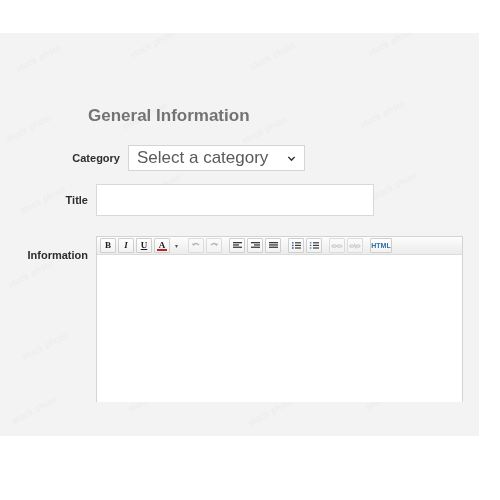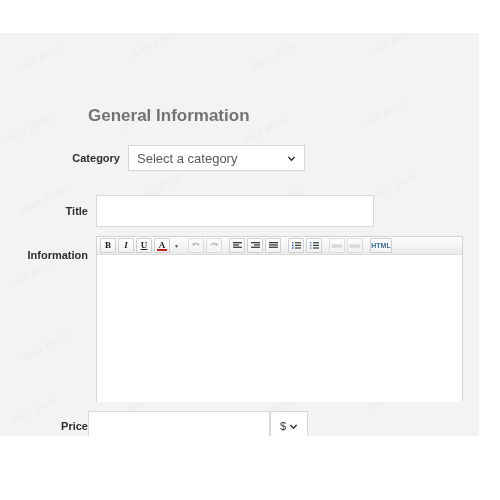--- a/index.html
+++ b/index.html
@@ -107,33 +107,33 @@
     width: 177px;
     height: 26px;
     background: #ffffff;
     border: 1px solid #d5d5d5;
     display: flex;
     align-items: center;
     padding: 0 8px;
   }
   .select-text {
     flex: 1;
-    font-size: 13px;
+    font-size: 17px;
     color: #5a5a5a;
     font-family: "Liberation Sans", sans-serif;
   }
   .caret {
     width: 9px;
     height: 9px;
     flex: none;
     color: #333;
   }
 
   
-  #row-title { top: 162px; width: 100%; height: 20px; }
+  #row-title { top: 151px; width: 100%; height: 20px; }
   #row-title .row-label { left: 10px; top: 10px; }
   #title-input {
     position: absolute;
     left: 96px;
     top: 0;
     width: 278px;
     height: 32px;
     padding: 0 7px;
   }
 
@@ -377,26 +377,16 @@
             <div class="tb-sep"></div>
 
             <div class="tb-btn wide">HTML</div>
 
           </div>
 
           <div id="editor-body" contenteditable="true" style=""></div>
         </div>
       </div>
 
-      <div class="form-row" id="row-price">
-        <div class="row-label">Price</div>
-        <input class="field" id="price-input" type="text" placeholder="" style="">
-        <div id="currency-select">
-          <span>$</span>
-          <svg class="caret" viewBox="0 0 10 10">
-            <path d="M1.5 3.2 L5 7 L8.5 3.2" fill="none" stroke="#2a2a2a" stroke-width="1.6"></path>
-          </svg>
-        </div>
-      </div>
 
     </div>
   </div>
 </div>
 
 </body></html>

